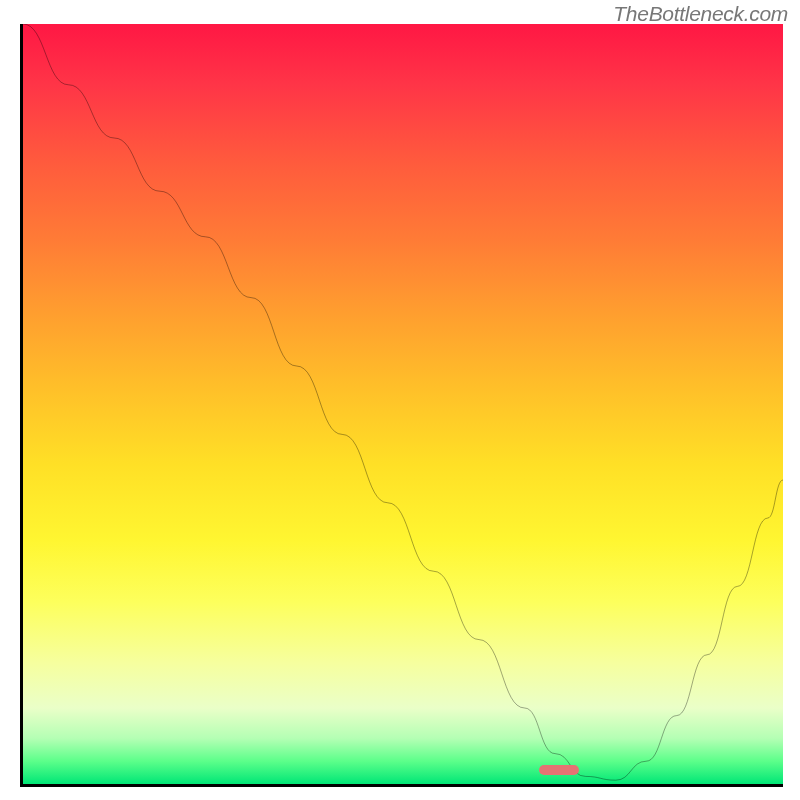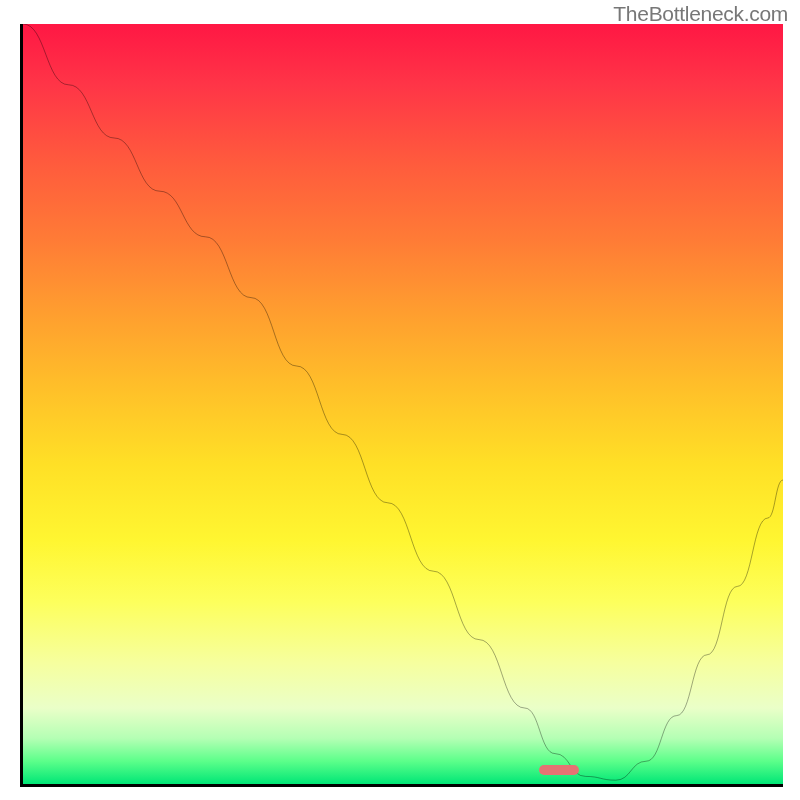--- a/index.html
+++ b/index.html
@@ -66,20 +66,21 @@
   }
   .watermark {
     position: absolute;
     right: 12px;
     top: 2px;
     font-size: 21px;
     color: #777;
     font-weight: normal;
     letter-spacing: -0.3px;
     z-index: 5;
+    font-style: italic;
   }
 </style>
 </head>
 <body>
 
 <div class="watermark">TheBottleneck.com</div>
 
 <div class="chart-container">
   <div class="gradient-bg"></div>
   <svg class="curve-svg" viewBox="0 0 100 100" preserveAspectRatio="none">

